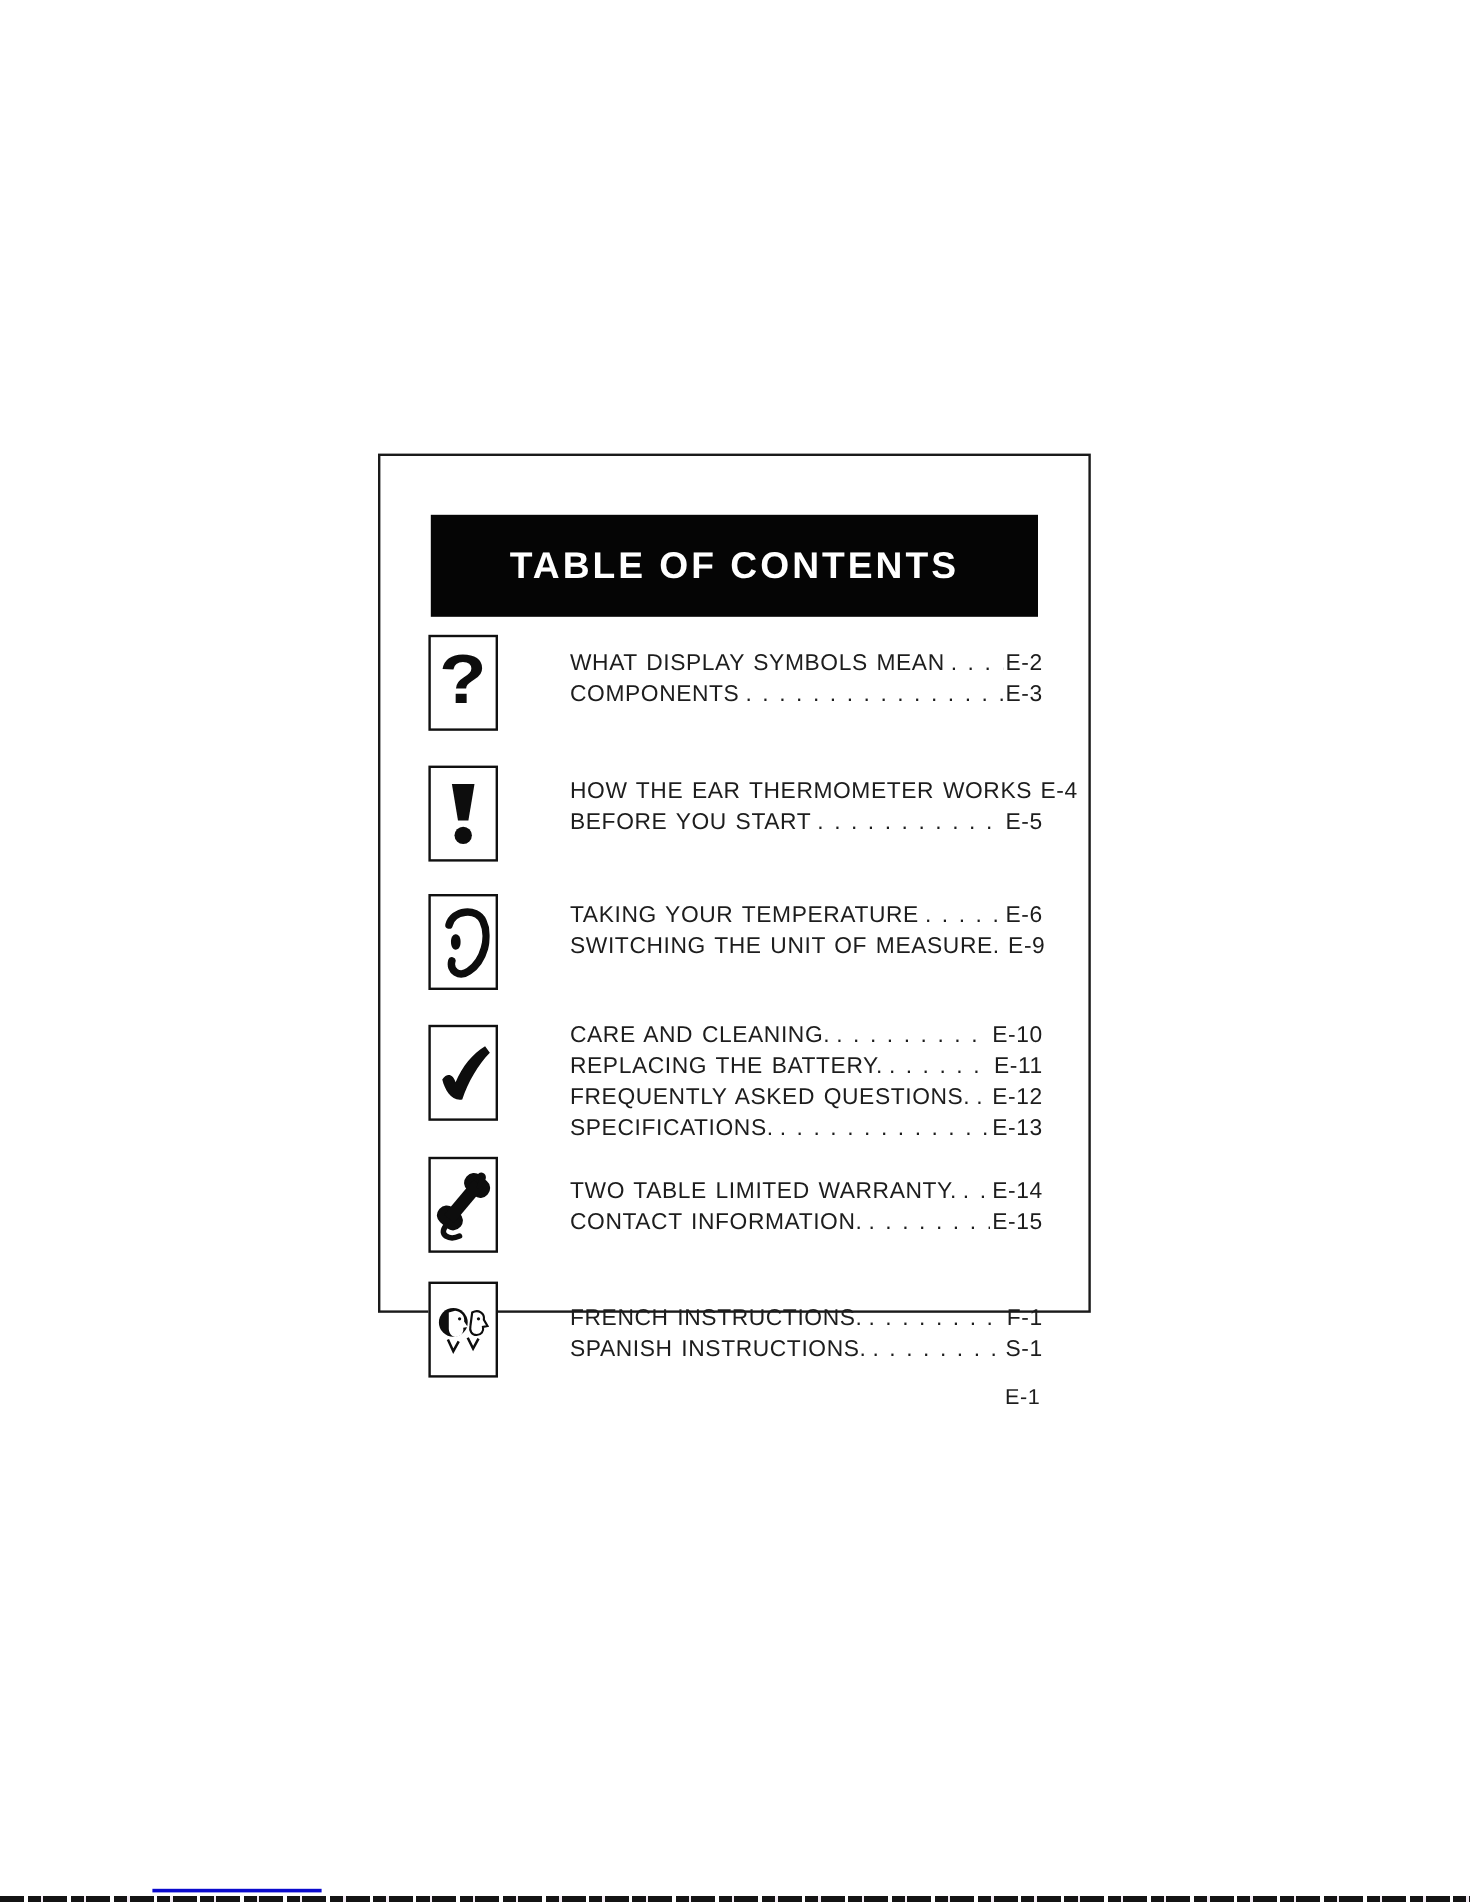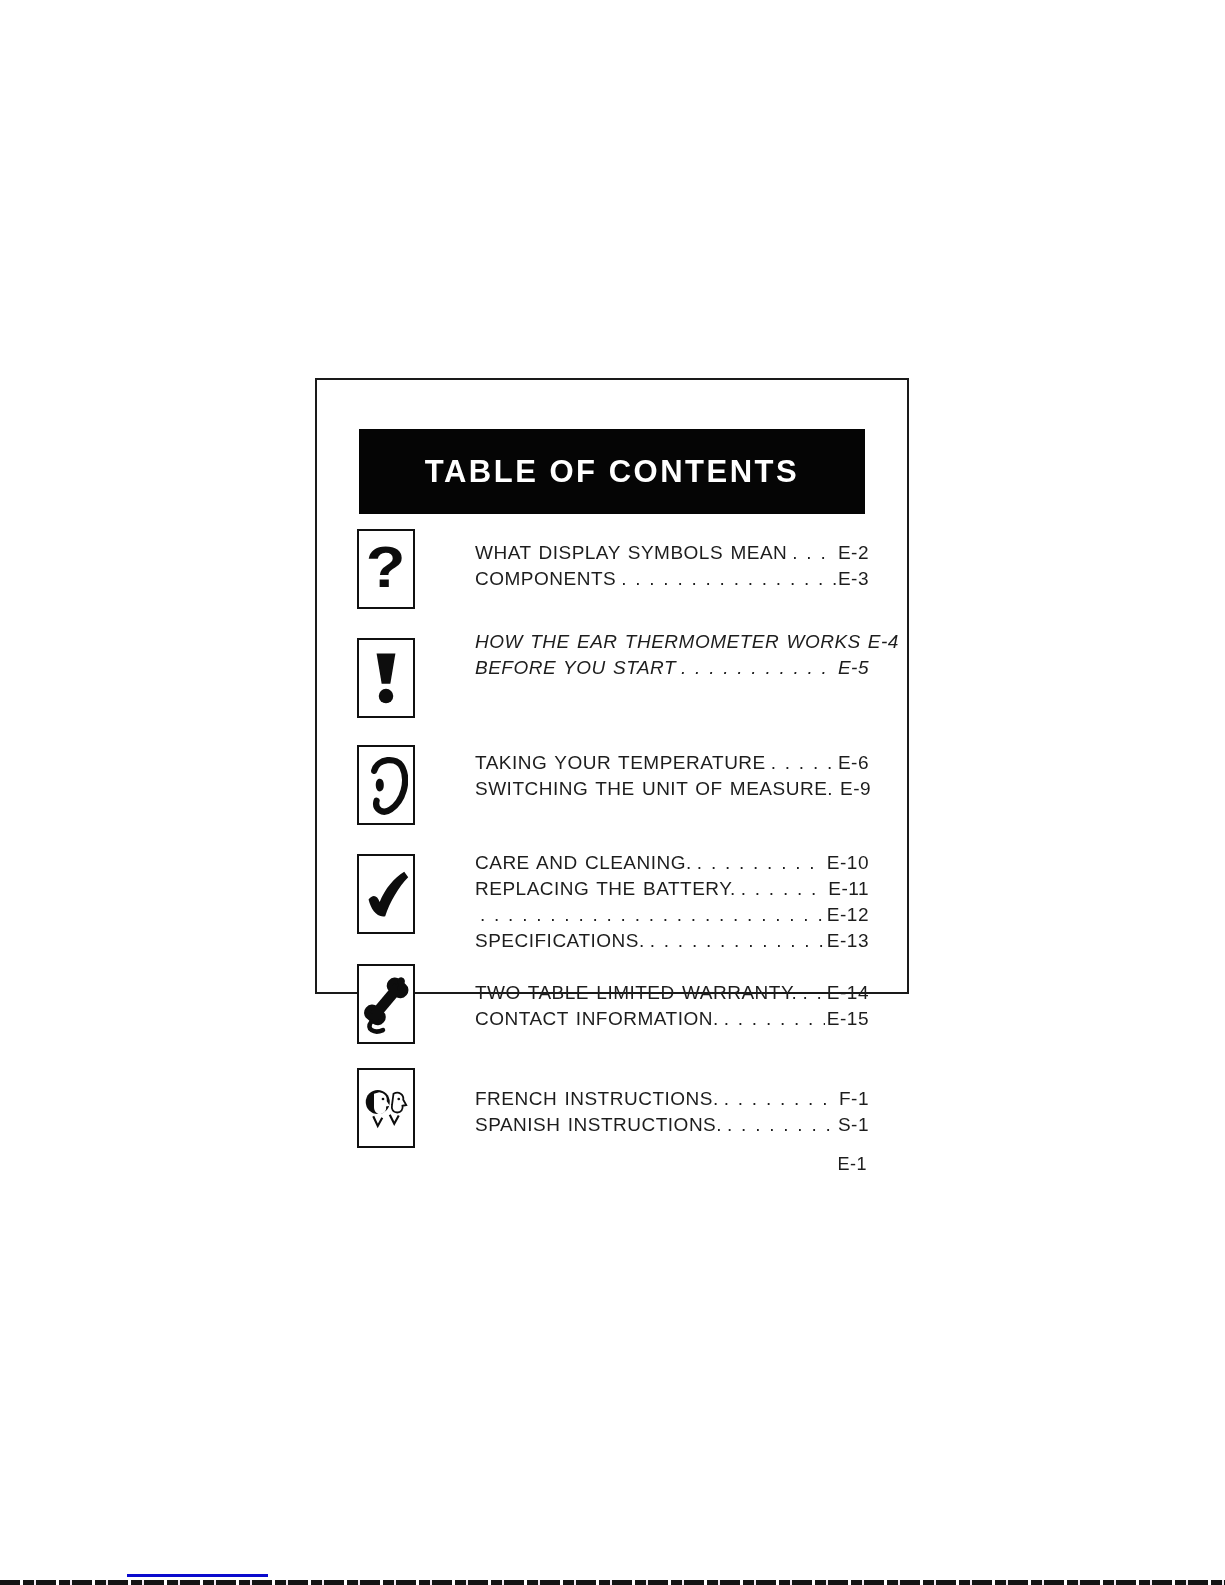--- a/index.html
+++ b/index.html
@@ -9,21 +9,21 @@
     position: relative;
     overflow: hidden;
     font-family: "Liberation Sans", sans-serif;
     color: #1d1d1d;
   }
 
   
   .sheet {
     position: absolute;
     left: 315px; top: 378px;
-    width: 594px; height: 616px;
+    width: 594px; height: 716px;
     border: 2px solid #1a1a1a;
     background: #ffffff;
     box-sizing: border-box;
   }
 
   
   .header-bar {
     position: absolute;
     left: 42px; top: 49px;
     width: 506px; height: 85px;
@@ -64,21 +64,21 @@
   }
   .icon-box svg { display: block; }
 
   
   .rows {
     position: absolute;
     left: 116px;
     width: 436px;
   }
   .s1 { top: 160px; }
-  .s2 { top: 249px; font-style: italic; }
+  .s2 { top: 267px; }
   .s3 { top: 370px; }
   .s4 { top: 470px; }
   .s5 { top: 600px; }
   .s6 { top: 706px; text-align: center; }
   .row {
     display: flex;
     align-items: baseline;
     height: 26px;
     line-height: 26px;
     font-size: 19px;
@@ -226,20 +226,21 @@
       <span class="lbl">CARE AND CLEANING.</span>
       <span class="dots"> . . . . . . . . . . . . . . . . . . . . . . . . . . . . . . . . . . . . . . . . . . . . . . . . . . . . . . . . . . . .</span>
       <span class="pg">E-10</span>
     </div>
     <div class="row">
       <span class="lbl">REPLACING THE BATTERY.</span>
       <span class="dots"> . . . . . . . . . . . . . . . . . . . . . . . . . . . . . . . . . . . . . . . . . . . . . . . . . . . . . . . . . . . .</span>
       <span class="pg">E-11</span>
     </div>
     <div class="row">
+      <span class="lbl">FREQUENTLY ASKED QUESTIONS.</span>
       <span class="dots"> . . . . . . . . . . . . . . . . . . . . . . . . . . . . . . . . . . . . . . . . . . . . . . . . . . . . . . . . . . . .</span>
       <span class="pg">E-12</span>
     </div>
     <div class="row">
       <span class="lbl">SPECIFICATIONS.</span>
       <span class="dots"> . . . . . . . . . . . . . . . . . . . . . . . . . . . . . . . . . . . . . . . . . . . . . . . . . . . . . . . . . . . .</span>
       <span class="pg">E-13</span>
     </div>
   </div>
 

